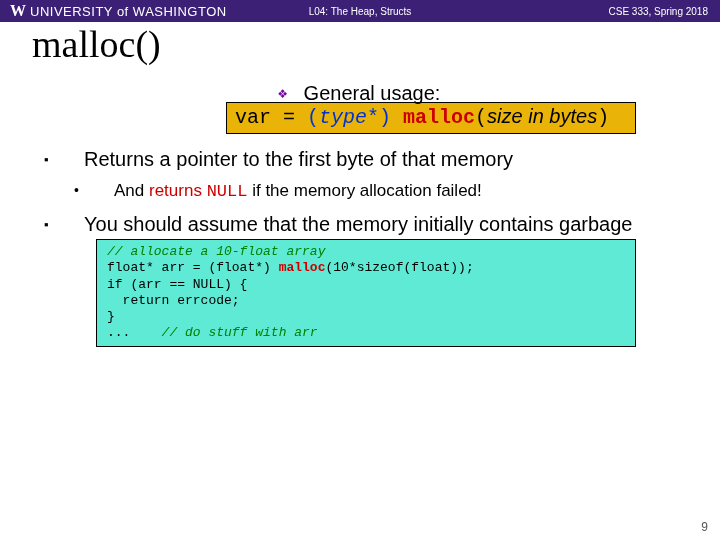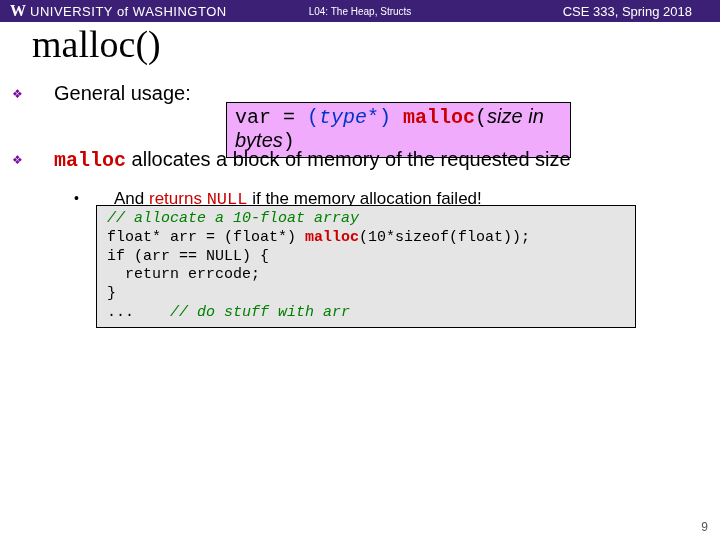--- a/index.html
+++ b/index.html
@@ -32,37 +32,38 @@
     font-weight: bold;
     font-size: 16px;
   }
   .hdr .uwtxt { letter-spacing: 0.5px; font-size: 13px; }
   .hdr .center {
     position: absolute; left: 50%; transform: translateX(-50%);
     font-size: 10px;
     text-align: right;
   }
   .hdr .right {
-    margin-left: auto; padding-right: 28px; font-size: 13px;
+    margin-left: auto; padding-right: 12px; font-size: 10px;
   }
   .title {
     font-family: Georgia, "Times New Roman", serif;
     font-size: 38px;
     margin: 0 0 8px 32px;
   }
   .body {
     padding: 0 30px 0 30px;
     font-size: 20px;
     line-height: 1.3;
   }
   .b1 {
     padding-left: 22px;
     text-indent: -22px;
     margin: 14px 0 14px 4px;
     position: relative;
+    text-align: center;
   }
   .dia {
     color: #780aa0;
     font-size: 12px;
     position: relative;
     top: -2px;
     display: inline-block;
     width: 20px;
   }
   .sq {
@@ -91,32 +92,32 @@
   .mono { font-family: "Courier New", monospace; }
   .k-blue { color: #0033cc; }
   .k-red  { color: #cc0000; font-weight: bold; }
   .k-red-nob { color: #cc0000; }
   .ital   { font-style: italic; }
 
   .sigbox {
     position: absolute;
     left: 226px;
     top: 102px;
-    width: 345px;
+    width: 410px;
     border: 1px solid #000;
-    background: #f0abfc;
+    background: #eab308;
     padding: 2px 8px 4px 8px;
     font-size: 20px;
   }
 
   .codebox {
     border: 1px solid #000;
-    background: #e5e5e5;
+    background: #5eead4;
     font-family: "Courier New", monospace;
-    font-size: 15px;
+    font-size: 13px;
     line-height: 1.25;
     padding: 4px 10px;
     margin: -6px 0 16px 66px;
     width: 540px;
     white-space: pre;
     position: relative;
     z-index: 2;
   }
   .cmt { color: #008000; font-style: italic; }
   .kw  { color: #cc0000; font-weight: bold; }
@@ -147,29 +148,32 @@
   <span class="mono">var</span><span class="mono"> = </span><span class="mono k-blue">(</span><span class="mono k-blue ital">type</span><span class="mono k-blue">*) </span><span class="mono k-red">malloc</span><span class="mono">(</span><span class="ital">size in bytes</span><span class="mono">)</span>
 </div>
 
 <div class="body">
 
   <div class="b1">
     <span class="dia">❖</span><span>General usage:</span>
     <br><br>
   </div>
 
-  <div class="b1">
-    <span class="dia">❖</span><span class="mono k-red">malloc</span><span> allocates a block of memory of the requested size</span>
+
+  <div class="b2">
+    <span class="sq">▪</span><span>Returns a pointer to the first byte of that memory</span>
   </div>
-
 
   <div class="b3">
     <span class="dot">•</span><span>And </span><span class="k-red-nob">returns </span><span class="mono k-red-nob">NULL</span><span> if the memory allocation failed!</span>
   </div>
 
+  <div class="b2">
+    <span class="sq">▪</span><span>You should assume that the memory initially contains garbage</span>
+  </div>
 
 
   <div class="codebox"><span class="cmt">// allocate a 10-float array</span>
 <span>float* arr = (float*) </span><span class="kw">malloc</span><span>(10*sizeof(float));</span>
 <span>if (arr == NULL) {</span>
 <span>  return errcode;</span>
 <span>}</span>
 <span>...    </span><span class="cmt">// do stuff with arr</span></div>
 
 </div>

